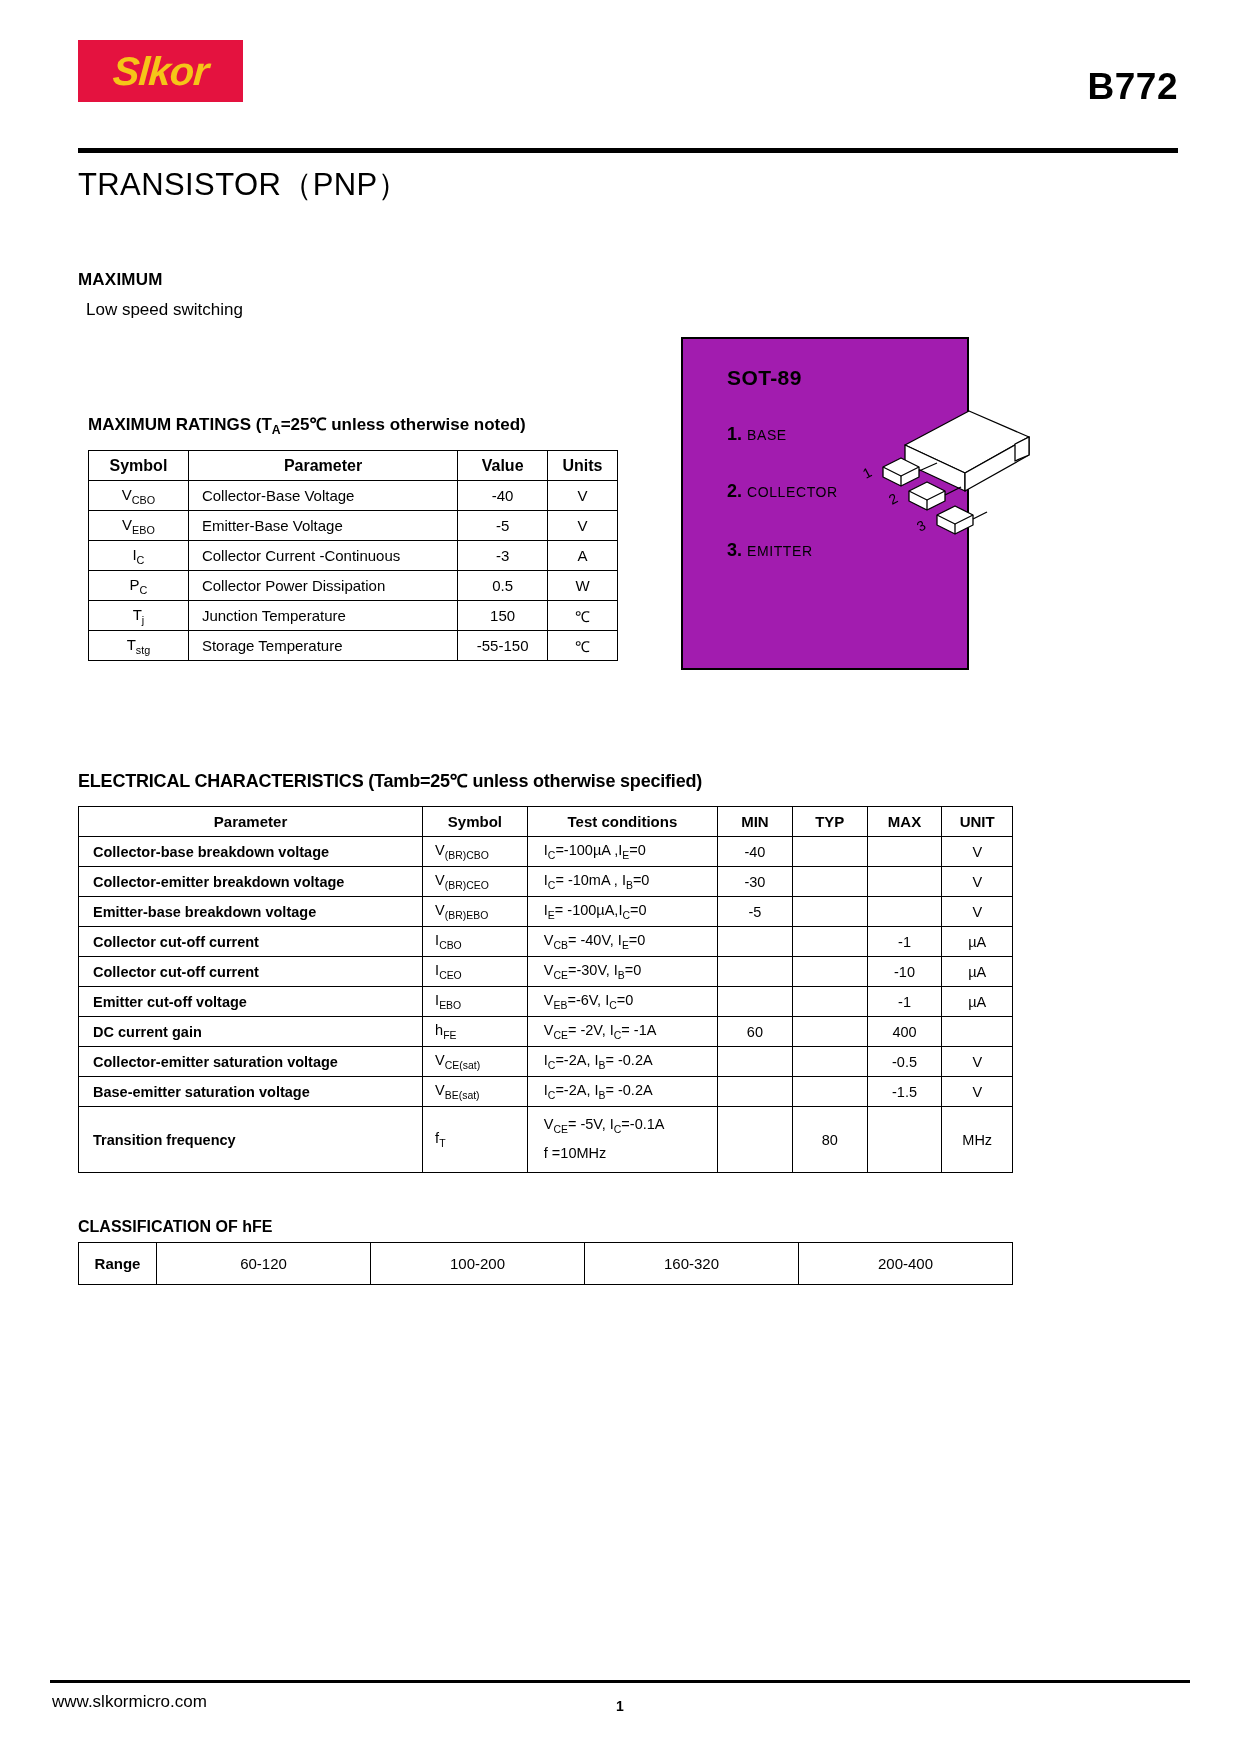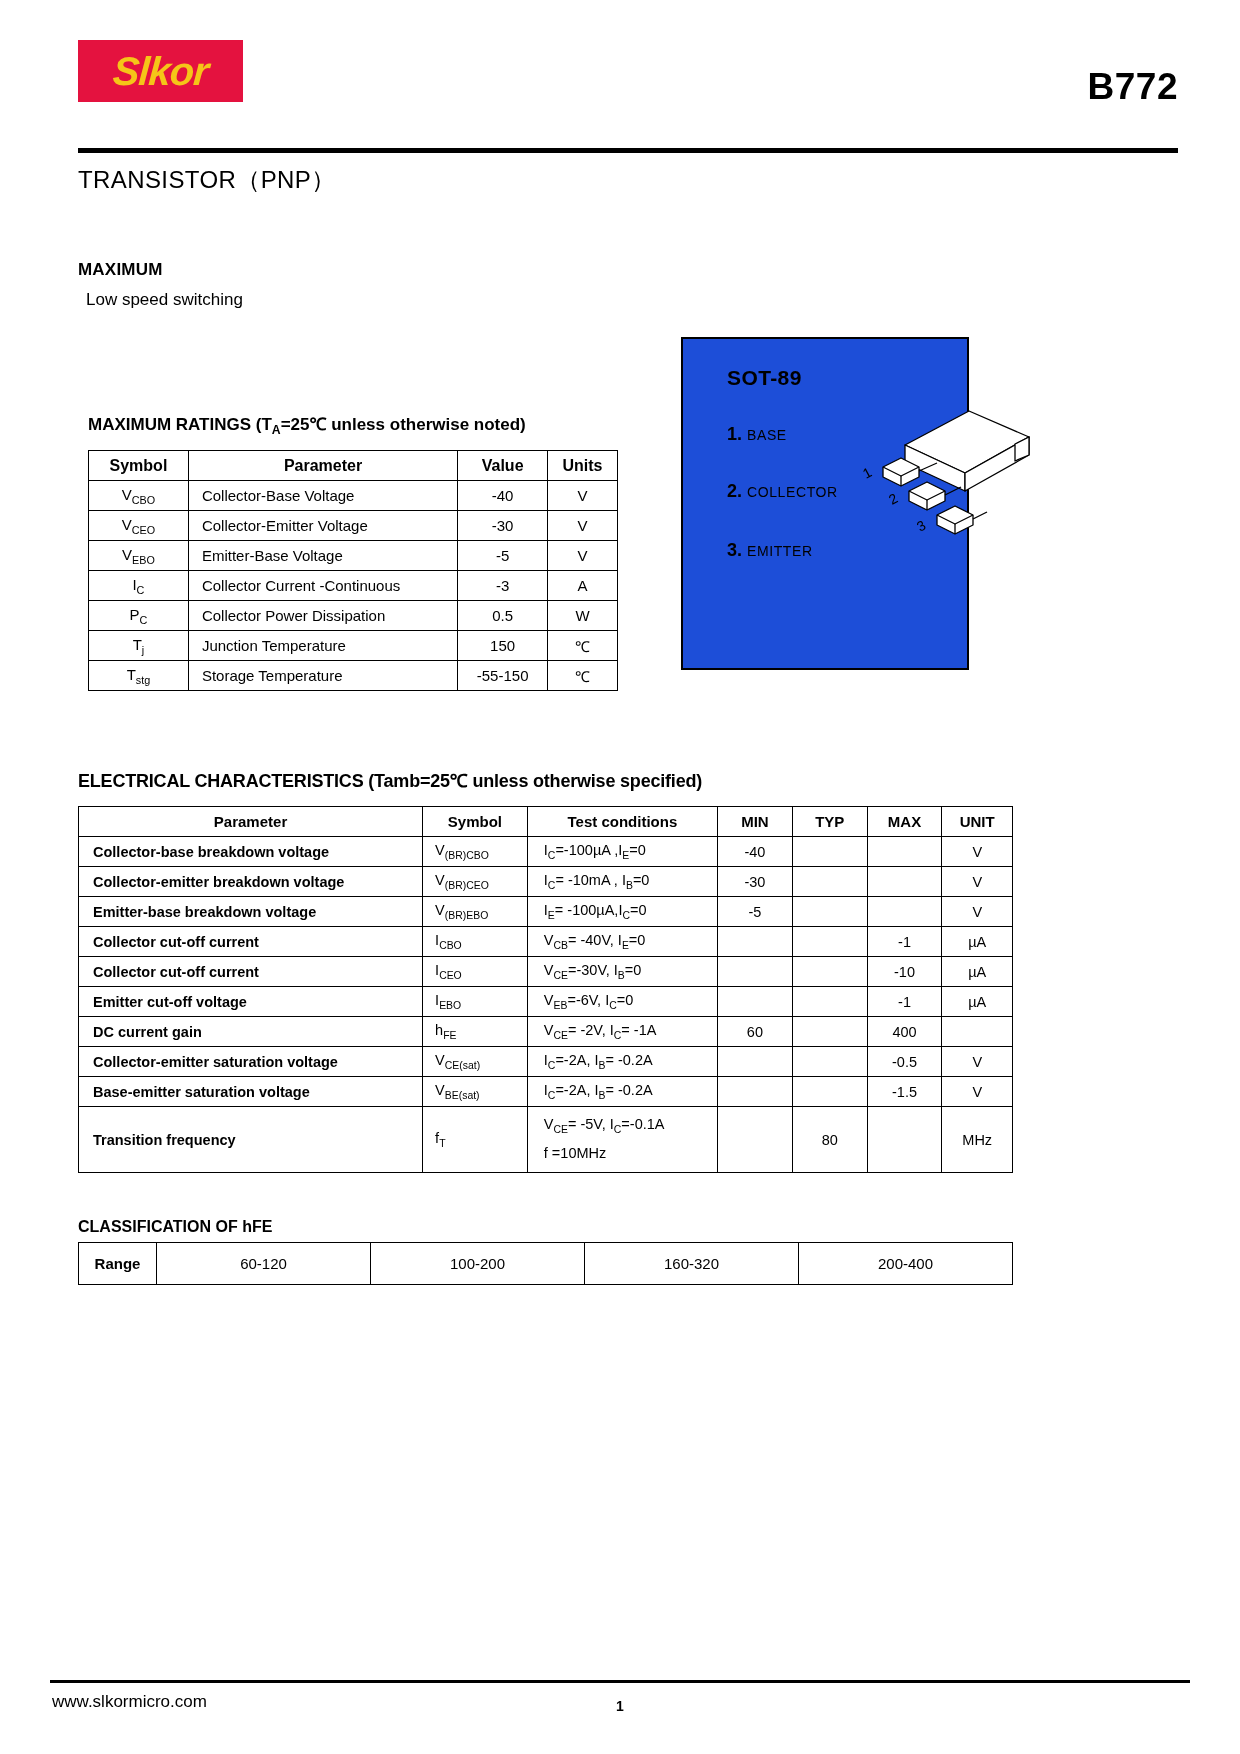--- a/index.html
+++ b/index.html
@@ -33,21 +33,21 @@
     font-size:37px; font-weight:bold; letter-spacing:0.5px;
   }
   .hdr-rule {
     position:absolute; left:78px; right:62px; top:108px;
     height:5px; background:#000;
   }
 
   
   .title {
     margin:52px 0 0 78px;
-    font-size:24px; font-weight:normal; letter-spacing:0.4px;
+    font-size:31px; font-weight:normal; letter-spacing:0.4px;
   }
 
   
   .features-h { margin:64px 0 0 78px; font-size:17px; font-weight:bold; letter-spacing:0.2px;}
   .features-t { margin:10px 0 0 86px; font-size:17px; }
   .sub { font-size:0.72em; vertical-align:sub; }
 
   
   .mr-wrap { position:absolute; left:88px; top:372px; width:540px; }
   .mr-title { font-size:17px; font-weight:bold; margin-bottom:13px; }
@@ -59,21 +59,21 @@
   .mr-tbl th { font-weight:bold; font-size:16px; text-align:center; }
   .mr-tbl td.sym { width:100px; text-align:center; font-weight:normal; }
   .mr-tbl td.par { width:270px; text-align:left; padding-left:13px; }
   .mr-tbl td.val { width:90px; text-align:center; }
   .mr-tbl td.unit { width:70px; text-align:center; }
 
   
   .pkg {
     position:absolute; left:681px; top:297px;
     width:288px; height:333px;
-    border:2px solid #000; background:#1d4ed8;
+    border:2px solid #000; background:#a21caf;
   }
   .pkg-name { position:absolute; left:44px; top:27px; font-size:21px; font-weight:bold; letter-spacing:0.4px;}
   .pin { position:absolute; left:44px; font-size:18px; font-weight:bold; }
   .pin span.lbl { font-size:14px; font-weight:normal; letter-spacing:0.6px; }
   .pin1 { top:85px; }
   .pin2 { top:142px; }
   .pin3 { top:201px; }
   .pkg-art { position:absolute; left:178px; top:58px; }
 
   
@@ -132,26 +132,20 @@
           <th style="width:270px">Parameter</th>
           <th style="width:90px">Value</th>
           <th style="width:70px">Units</th>
         </tr>
       </thead>
       <tbody id="mr-body">
           <tr>
             <td class="sym">V<span class="sub">CBO</span></td>
             <td class="par">Collector-Base Voltage</td>
             <td class="val">-40</td>
-            <td class="unit">V</td>
-          </tr>
-          <tr>
-            <td class="sym">V<span class="sub">CEO</span></td>
-            <td class="par">Collector-Emitter Voltage</td>
-            <td class="val">-30</td>
             <td class="unit">V</td>
           </tr>
           <tr>
             <td class="sym">V<span class="sub">EBO</span></td>
             <td class="par">Emitter-Base Voltage</td>
             <td class="val">-5</td>
             <td class="unit">V</td>
           </tr>
           <tr>
             <td class="sym">I<span class="sub">C</span></td>

